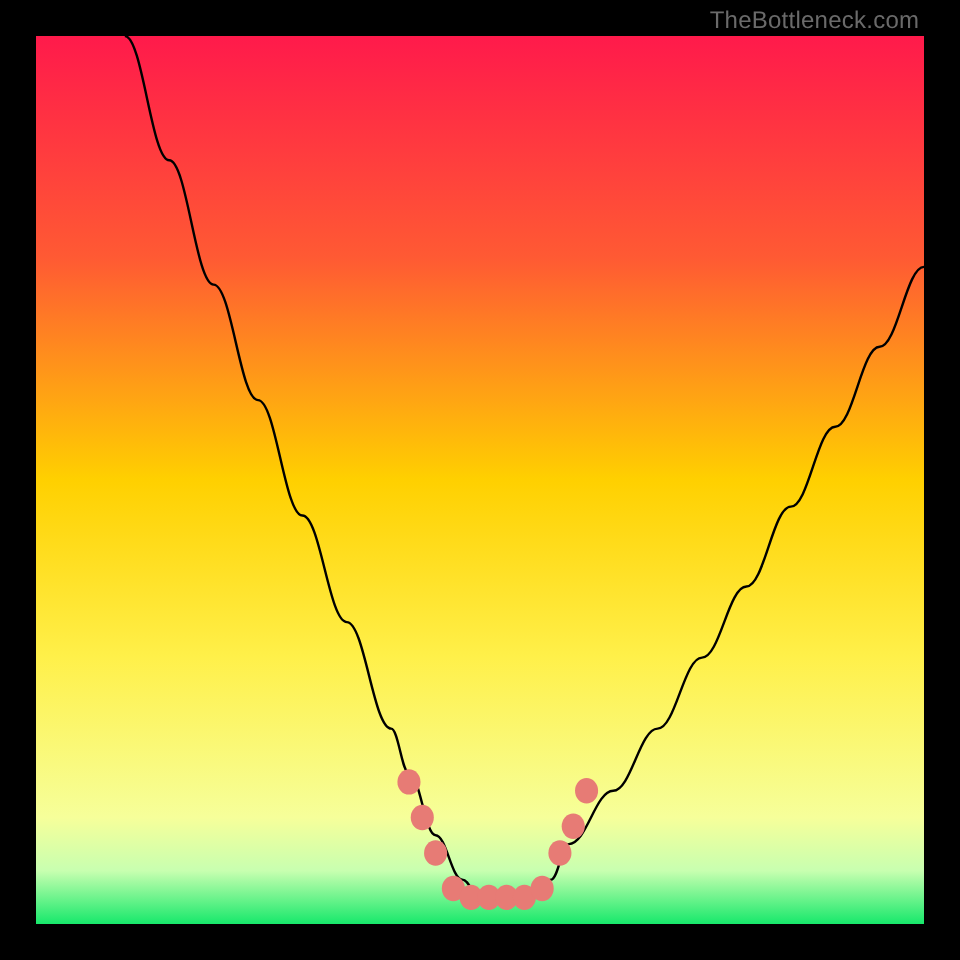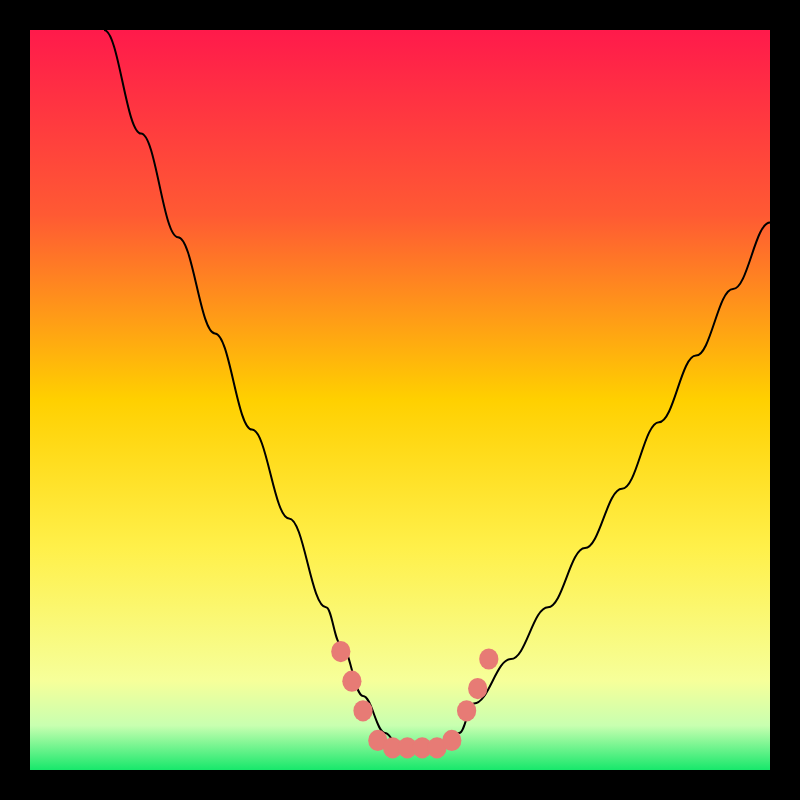--- a/index.html
+++ b/index.html
@@ -72,13 +72,14 @@
           <ellipse cx="51" cy="97" rx="1.3" ry="1.4300000000000002" fill="#e77b75"></ellipse>
           <ellipse cx="53" cy="97" rx="1.3" ry="1.4300000000000002" fill="#e77b75"></ellipse>
           <ellipse cx="55" cy="97" rx="1.3" ry="1.4300000000000002" fill="#e77b75"></ellipse>
           <ellipse cx="57" cy="96" rx="1.3" ry="1.4300000000000002" fill="#e77b75"></ellipse>
           <ellipse cx="59" cy="92" rx="1.3" ry="1.4300000000000002" fill="#e77b75"></ellipse>
           <ellipse cx="60.5" cy="89" rx="1.3" ry="1.4300000000000002" fill="#e77b75"></ellipse>
           <ellipse cx="62" cy="85" rx="1.3" ry="1.4300000000000002" fill="#e77b75"></ellipse>
         </g>
     </svg>
   </div>
+  <div class="attribution">TheBottleneck.com</div>
 </div>
 
 </body></html>

